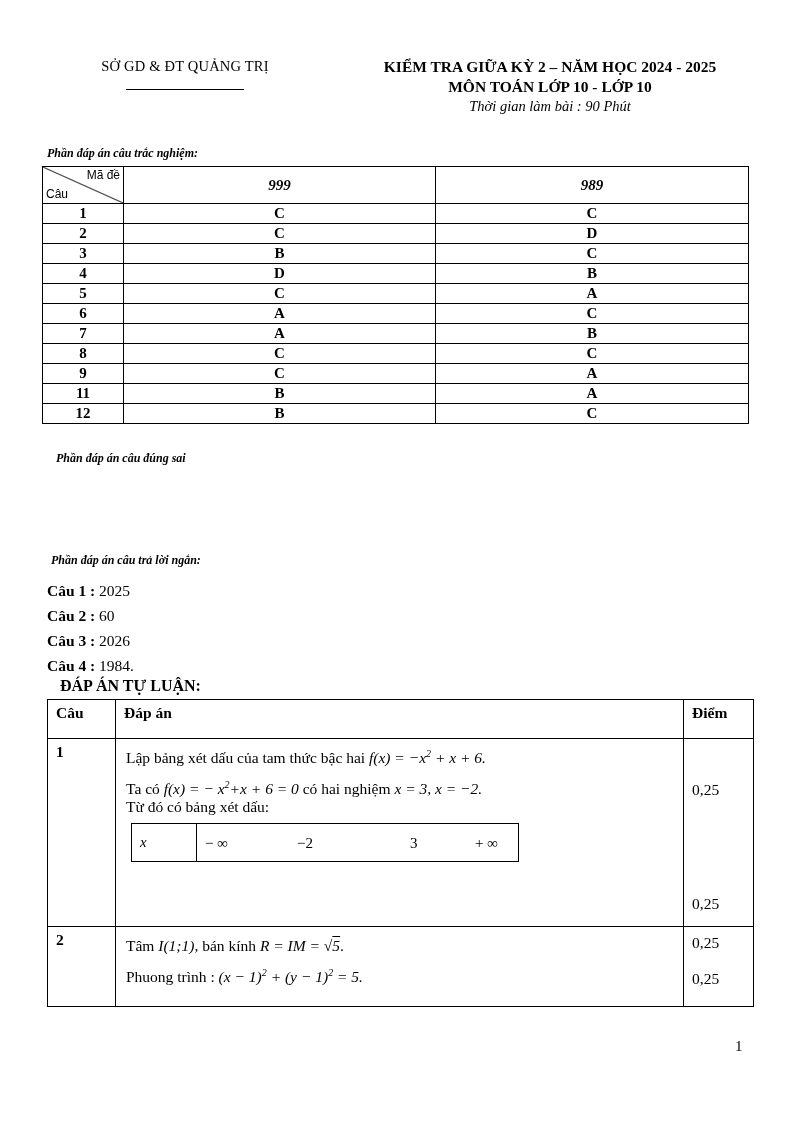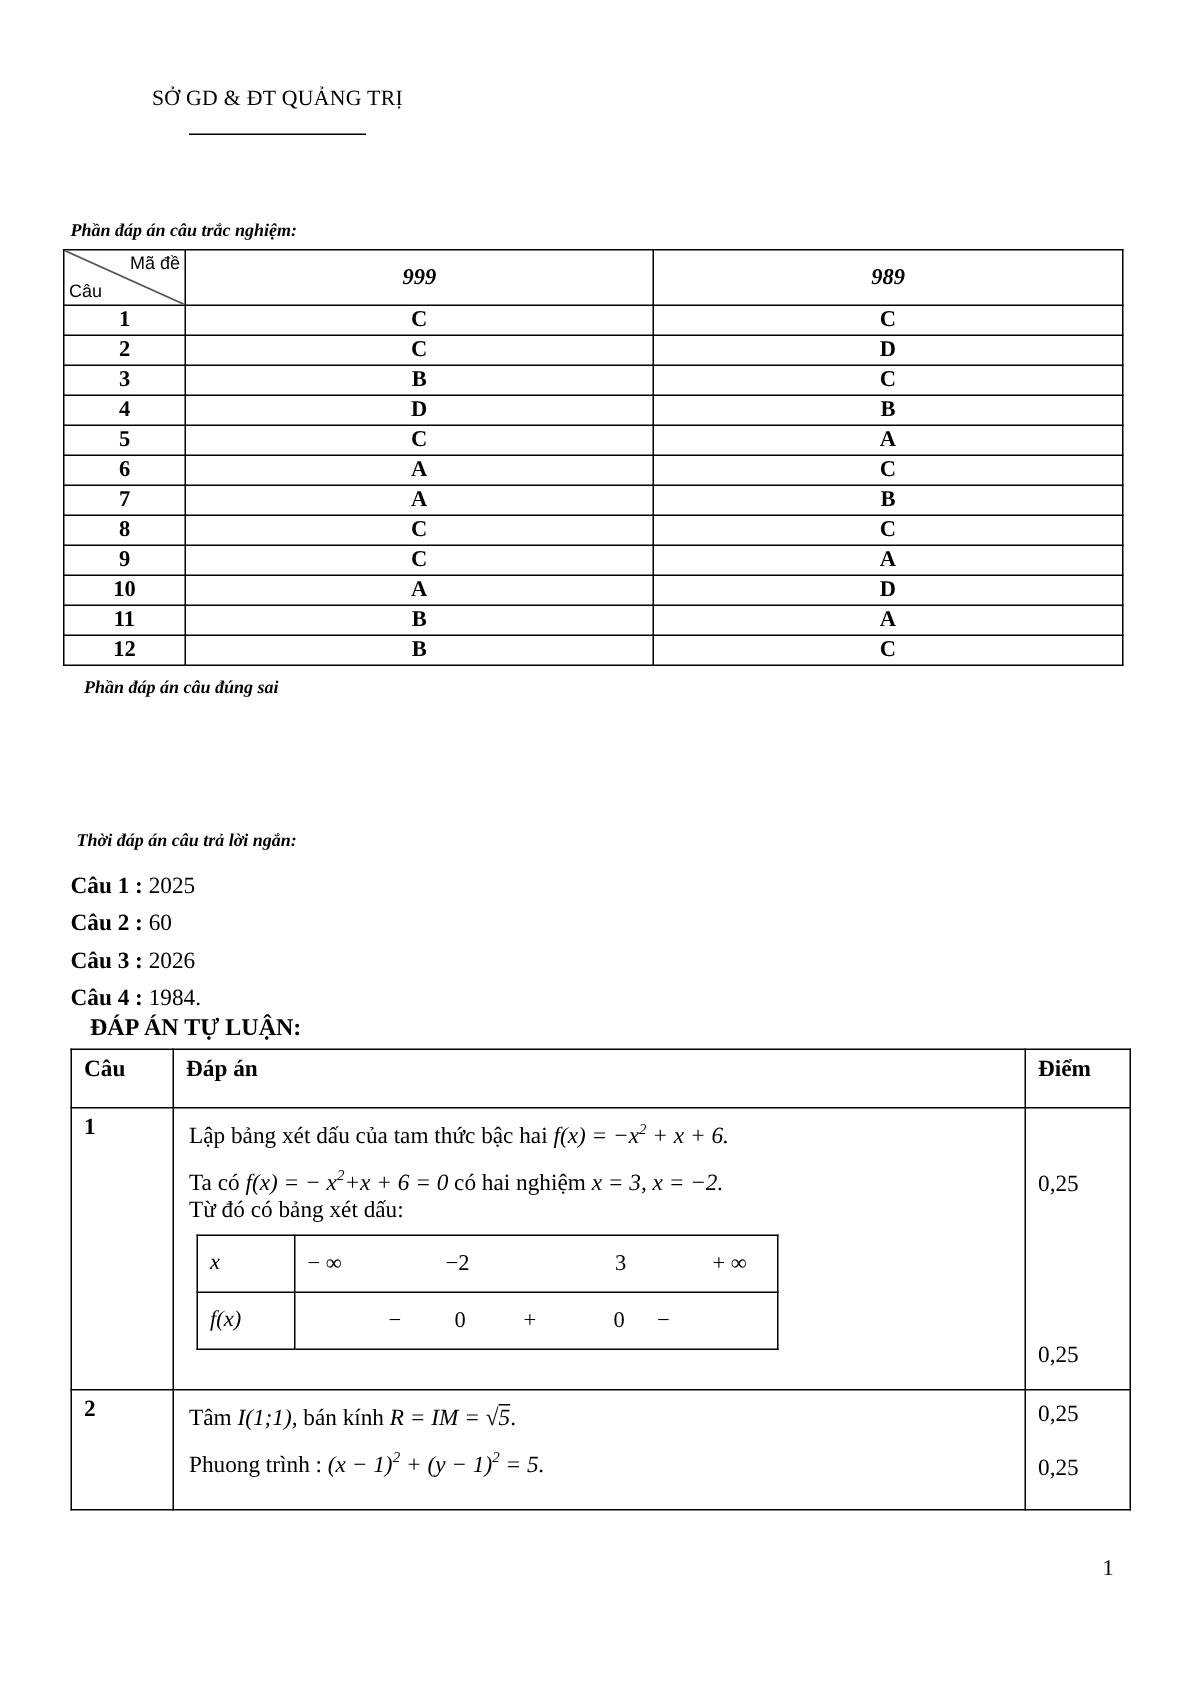--- a/index.html
+++ b/index.html
@@ -72,20 +72,25 @@
   .page-num { position:absolute; top:1038px; left:735px; font-size:15px; }
 </style>
 </head>
 <body>
 
 <div class="header">
   <div class="header-left">
     <div class="org">SỞ GD &amp; ĐT QUẢNG TRỊ</div>
     <div class="rule"></div>
   </div>
+  <div class="header-right">
+    <div class="exam-title">KIỂM TRA GIỮA KỲ 2 – NĂM HỌC 2024 - 2025</div>
+    <div class="subject">MÔN TOÁN LỚP 10 - LỚP 10</div>
+    <div class="duration">Thời gian làm bài : 90 Phút</div>
+  </div>
 </div>
 
 <div class="sec-title sec1-title">Phần đáp án câu trắc nghiệm:</div>
 
 <table class="mc-table">
   <colgroup>
       <col style="width:81px">
       <col style="width:312px">
       <col style="width:313px">
     </colgroup>
@@ -140,25 +145,20 @@
         <td class="q-cell">8</td>
         <td class="a-cell">C</td>
         <td class="a-cell">C</td>
       </tr>
   <tr class="data-row">
         <td class="q-cell">9</td>
         <td class="a-cell">C</td>
         <td class="a-cell">A</td>
       </tr>
   <tr class="data-row">
-        <td class="q-cell">10</td>
-        <td class="a-cell">A</td>
-        <td class="a-cell">D</td>
-      </tr>
-  <tr class="data-row">
         <td class="q-cell">11</td>
         <td class="a-cell">B</td>
         <td class="a-cell">A</td>
       </tr>
   <tr class="data-row">
         <td class="q-cell">12</td>
         <td class="a-cell">B</td>
         <td class="a-cell">C</td>
       </tr>
 </tbody>
@@ -168,21 +168,21 @@
 
 <table class="tf-table">
   <colgroup>
       <col style="width:356px">
       <col style="width:354px">
     </colgroup>
   <tbody>
 </tbody>
   </table>
 
-<div class="sec-title sec3-title">Thời đáp án câu trả lời ngắn:</div>
+<div class="sec-title sec3-title">Phần đáp án câu trả lời ngắn:</div>
 
 <div class="short-block">
   <div><span class="lbl">Câu 1 :</span> <span>2025</span></div>
   <div><span class="lbl">Câu 2 :</span> <span>60</span></div>
   <div><span class="lbl">Câu 3 :</span>&nbsp;<span>2026</span></div>
   <div><span class="lbl">Câu 4 :</span> <span>1984.</span></div>
 </div>
 
 <div class="essay-title">ĐÁP ÁN TỰ LUẬN:</div>
 
@@ -208,30 +208,20 @@
         <tbody>
               <tr>
           <td class="lab">x</td>
           <td class="vals">
             <span style="left:8px">− ∞</span>
             <span style="left:100px">−2</span>
             <span style="left:213px">3</span>
             <span style="left:278px">+ ∞</span>
           </td>
         </tr>
-        <tr>
-          <td class="lab">f(x)</td>
-          <td class="vals">
-            <span style="left:62px">−</span>
-            <span style="left:106px">0</span>
-            <span style="left:152px">+</span>
-            <span style="left:212px">0</span>
-            <span style="left:241px">−</span>
-          </td>
-        </tr>
       </tbody>
           </table>
     </td>
     <td class="score-cell">
       <span class="score-val" style="top:42px">0,25</span>
       <span class="score-val" style="top:156px">0,25</span>
     </td>
   </tr>
   <tr class="row2">
     <td class="num-cell">2</td>

